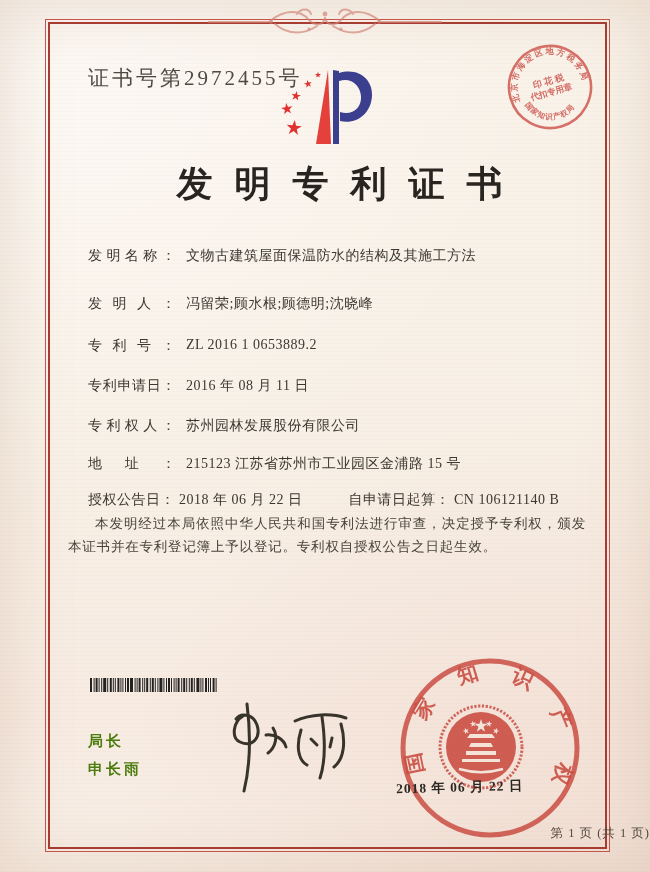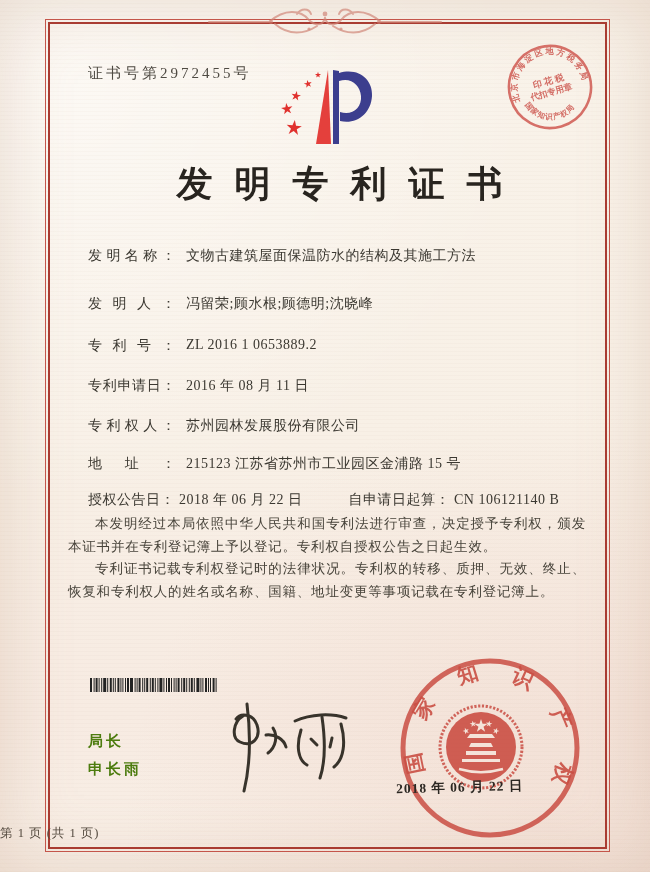--- a/index.html
+++ b/index.html
@@ -12,21 +12,21 @@
       linear-gradient(180deg,#f9f3ea 0%,#f8f0e6 50%,#f7ebe2 82%,#f8efe6 100%);
     color:#37342e;
   }
   .vignette{position:absolute;inset:0;box-shadow:inset 0 0 70px rgba(187,144,118,.28);pointer-events:none;}
   .texture{position:absolute;inset:0;background:repeating-linear-gradient(0deg,rgba(160,120,90,.03) 0 1px,transparent 1px 4px);pointer-events:none;}
 
   
   .frame{position:absolute;left:45px;right:40px;top:19px;bottom:20px;border:1px solid #c4554a;}
   .frame::after{content:"";position:absolute;inset:2px;border:2px solid #a93c32;}
 
-  .cert-no{position:absolute;left:88px;top:64px;font-size:15px;letter-spacing:3px;color:#4e4a42;}
+  .cert-no{position:absolute;left:88px;top:64px;font-size:21px;letter-spacing:3px;color:#4e4a42;}
 
   .logo{position:absolute;left:268px;top:60px;}
   .flourish{position:absolute;left:205px;top:2px;opacity:.8;}
   .tax-stamp{position:absolute;left:505px;top:42px;transform:rotate(-16deg);opacity:.85;}
 
   .title{position:absolute;left:0;right:0;top:160px;text-align:center;font-size:36px;font-weight:600;
          letter-spacing:22px;padding-left:22px;color:#28241f;margin-left:29px;}
 
   .frow{position:absolute;left:88px;right:60px;font-size:14px;color:#3b3831;letter-spacing:.5px;}
   .flabel{display:inline-block;width:88px;text-align:justify;text-align-last:justify;vertical-align:top;}
@@ -41,21 +41,21 @@
   .barcode{position:absolute;left:90px;top:678px;}
 
   .signer{position:absolute;left:88px;top:727px;font-family:"Liberation Sans","DejaVu Sans",sans-serif;
           font-size:15px;font-weight:600;letter-spacing:3px;color:#4d7c0f;line-height:28px;}
   .signature{position:absolute;left:195px;top:698px;}
 
   .office-seal{position:absolute;left:393px;top:655px;opacity:.88;}
   .seal-date{position:absolute;left:396px;top:778px;width:175px;font-size:13.5px;font-weight:700;
              color:#2b2722;letter-spacing:1px;transform:rotate(-1.5deg);}
 
-  .footer{position:absolute;left:0;right:0;top:825px;text-align:left;font-size:12.5px;color:#53493e;letter-spacing:1px;}
+  .footer{position:absolute;left:0;right:0;top:825px;text-align:right;font-size:12.5px;color:#53493e;letter-spacing:1px;}
 </style>
 </head>
 <body>
 
 <div class="vignette"></div>
 <div class="texture"></div>
 <div class="frame"></div>
 
 <svg class="flourish" width="240" height="40" viewBox="0 0 240 40">
   <g stroke="#d08577" fill="none" stroke-width="2" stroke-linecap="round" opacity=".85">
@@ -137,21 +137,20 @@
 </div>
 <div class="frow r6">
   <span>授权公告日：</span>
   <span>2018 年 06 月 22 日</span>
   <span class="grant-no-label">自申请日起算：</span>
   <span>CN 106121140 B</span>
 </div>
 
 <div class="body-text">
   <p>本发明经过本局依照中华人民共和国专利法进行审查，决定授予专利权，颁发本证书并在专利登记簿上予以登记。专利权自授权公告之日起生效。</p>
-  <p>专利证书记载专利权登记时的法律状况。专利权的转移、质押、无效、终止、恢复和专利权人的姓名或名称、国籍、地址变更等事项记载在专利登记簿上。</p>
 </div>
 
 <svg class="barcode" id="barcode" width="150" height="15" viewBox="0 0 150 15">
     <rect x="0" y="0" width="2" height="14" fill="#222"></rect>
     <rect x="3.6" y="0" width="1" height="14" fill="#222"></rect>
     <rect x="5.6" y="0" width="2" height="14" fill="#222"></rect>
     <rect x="8.6" y="0" width="1" height="14" fill="#222"></rect>
     <rect x="11.2" y="0" width="1" height="14" fill="#222"></rect>
     <rect x="13.2" y="0" width="3" height="14" fill="#222"></rect>
     <rect x="17.2" y="0" width="1" height="14" fill="#222"></rect>

